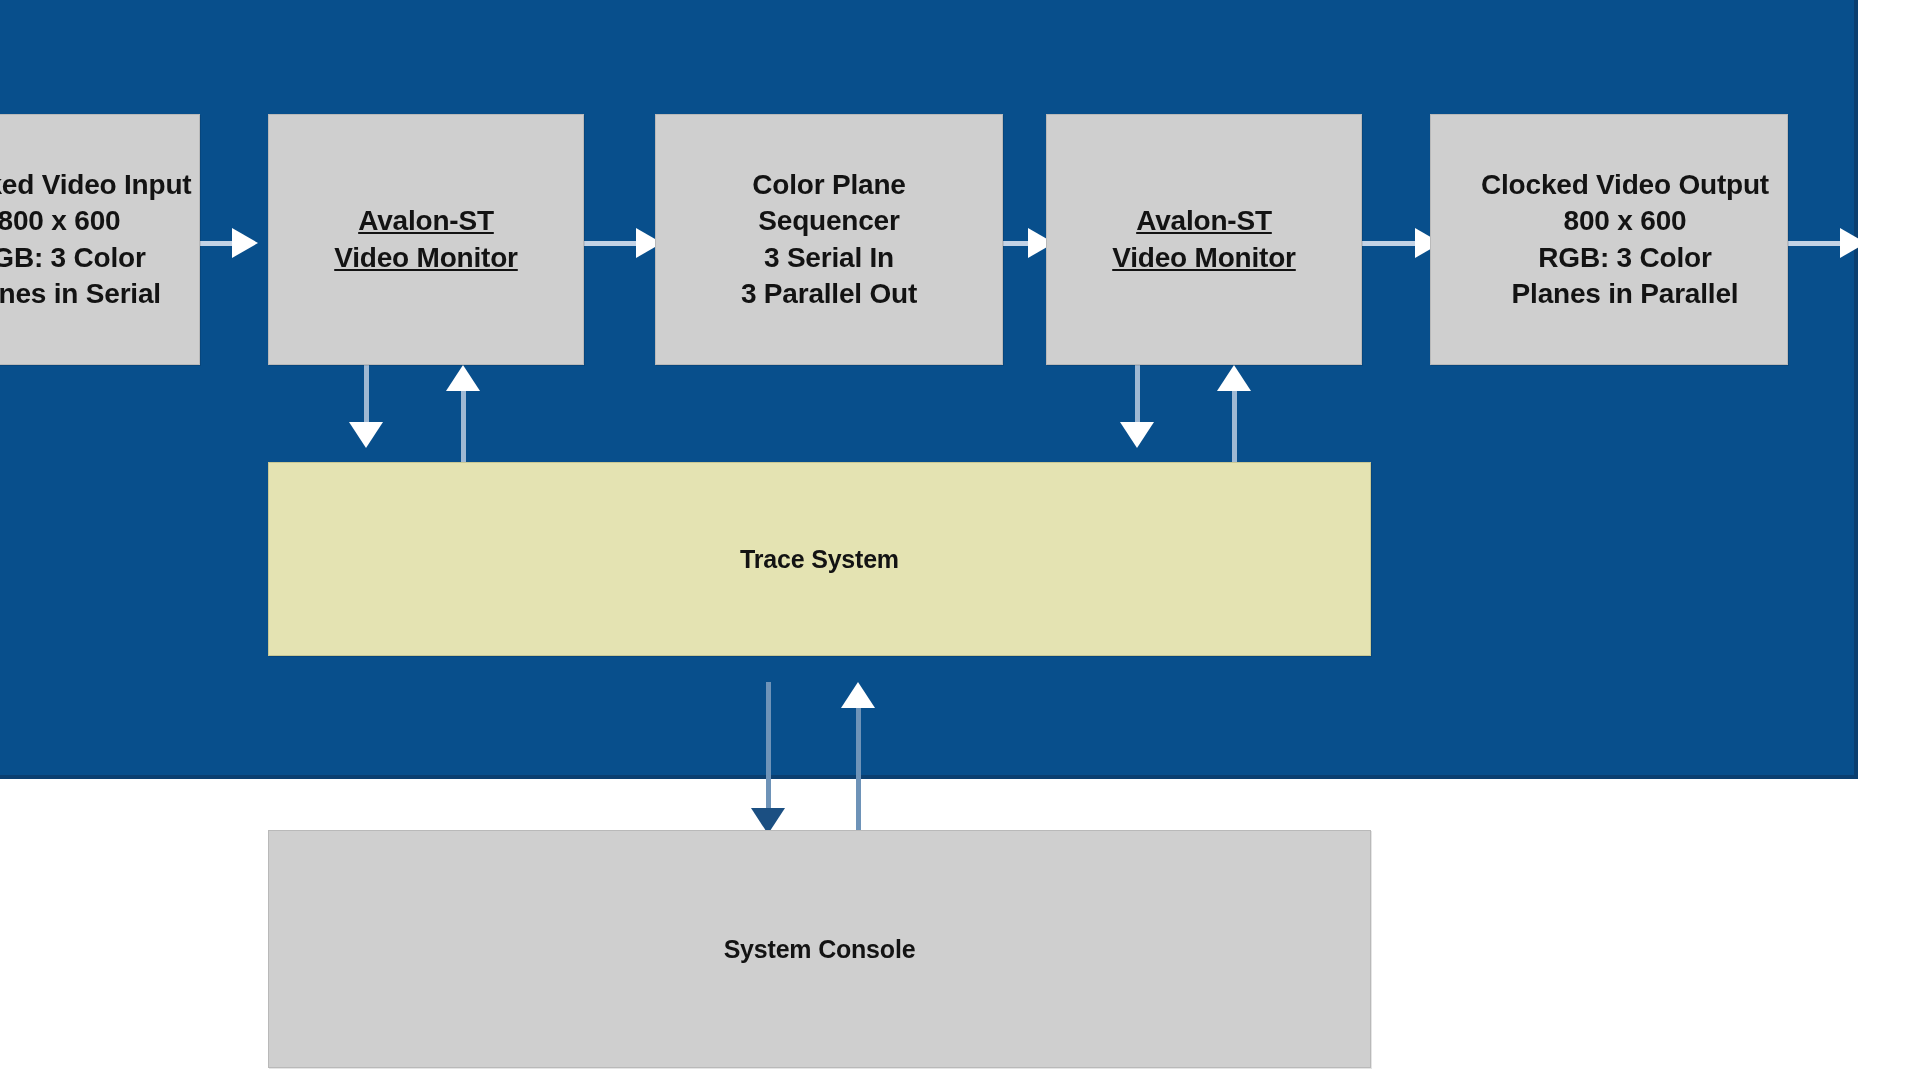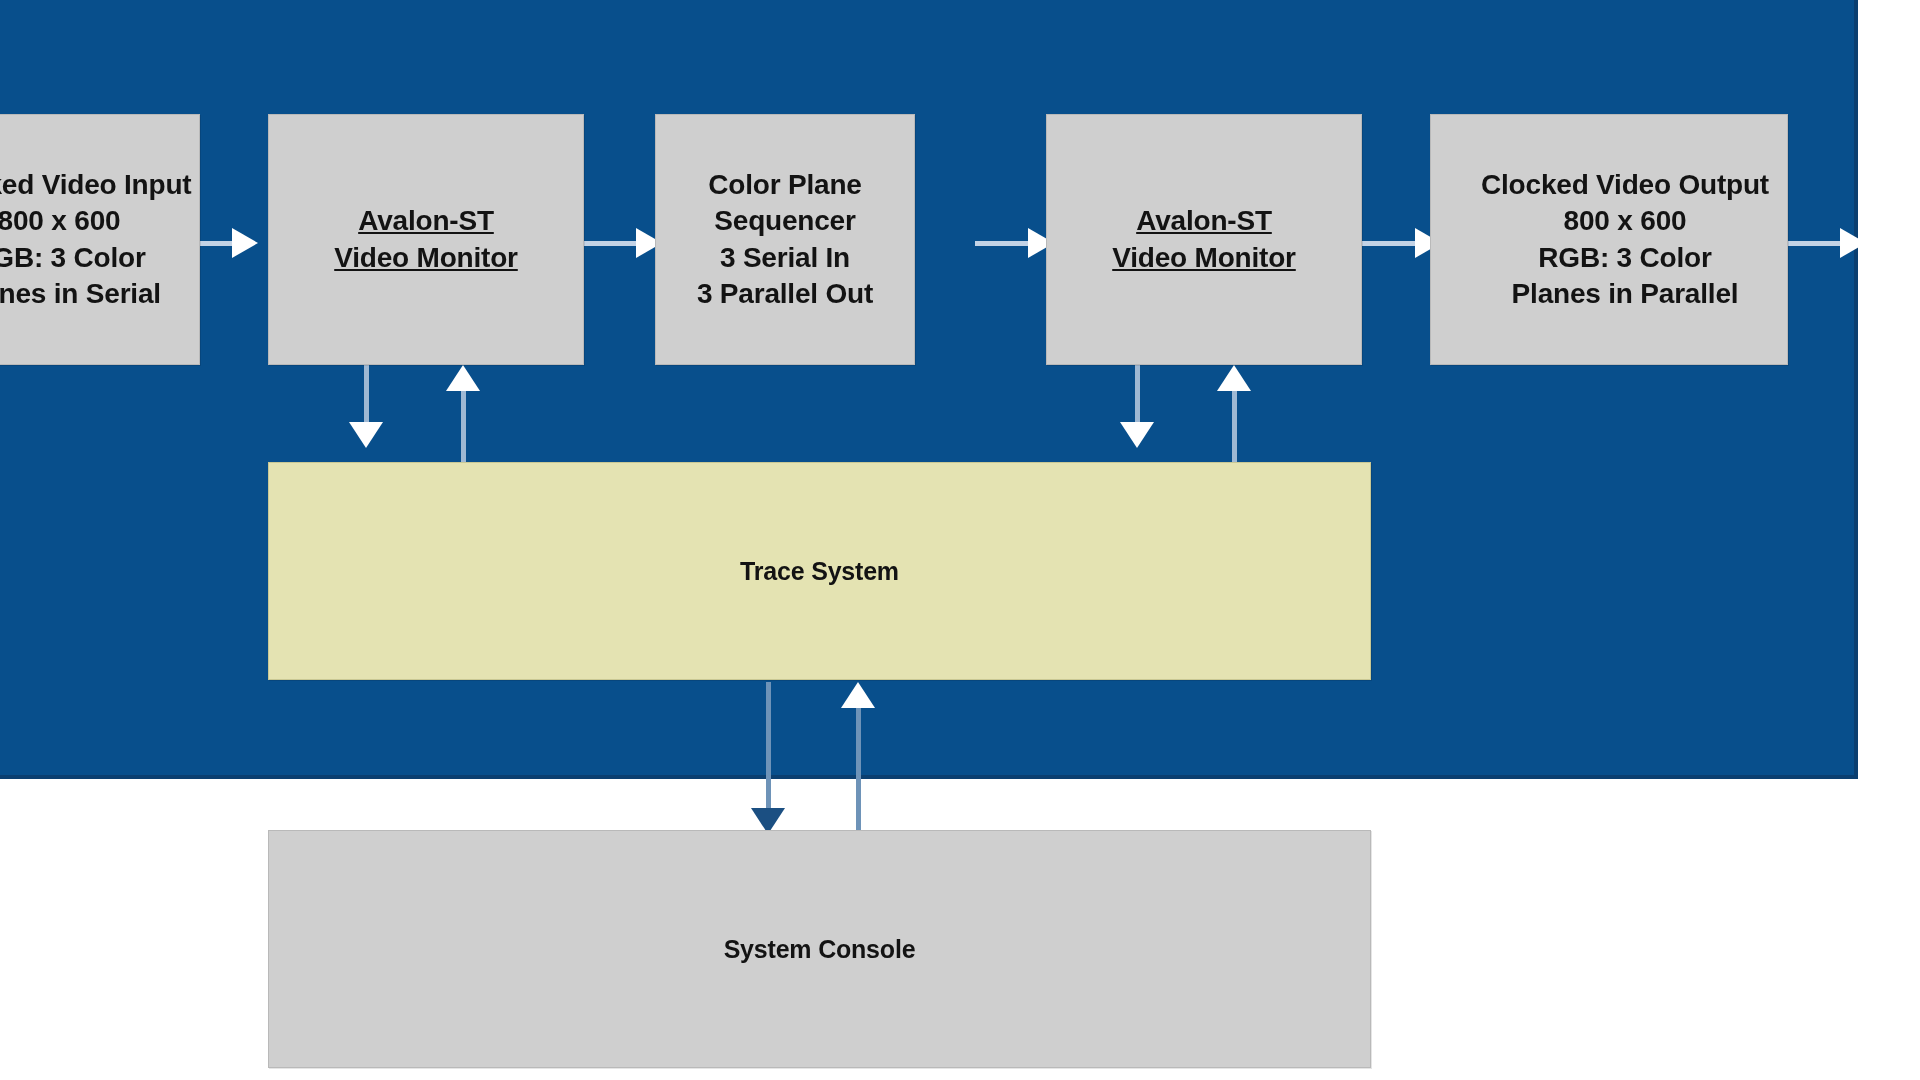--- a/index.html
+++ b/index.html
@@ -97,40 +97,40 @@
 800 x 600
 RGB: 3 Color
 Planes in Serial</span>
   </div>
 
   <div class="box gray fs-mon" style="left:268px;top:114px;width:316px;height:251px;">
     <span class="txt">Avalon-ST
 Video Monitor</span>
   </div>
 
-  <div class="box gray fs-seq" style="left:655px;top:114px;width:260px;height:251px;">
+  <div class="box gray fs-seq" style="left:655px;top:114px;width:348px;height:251px;">
     <span class="txt">Color Plane
 Sequencer
 3 Serial In
 3 Parallel Out</span>
   </div>
 
   <div class="box gray fs-mon" style="left:1046px;top:114px;width:316px;height:251px;">
     <span class="txt">Avalon-ST
 Video Monitor</span>
   </div>
 
   <div class="box gray fs-io" style="left:1430px;top:114px;width:358px;height:251px;padding-left:32px;">
     <span class="txt">Clocked Video Output
 800 x 600
 RGB: 3 Color
 Planes in Parallel</span>
   </div>
 
-  <div class="box khaki fs-trace" style="left:268px;top:462px;width:1103px;height:218px;align-items:center;">
+  <div class="box khaki fs-trace" style="left:268px;top:462px;width:1103px;height:194px;align-items:center;">
     <span class="txt">Trace System</span>
   </div>
 
   <div class="box gray fs-console" style="left:268px;top:830px;width:1103px;height:238px;">
     <span class="txt">System Console</span>
   </div>
 
 </div>
 
 </body></html>

